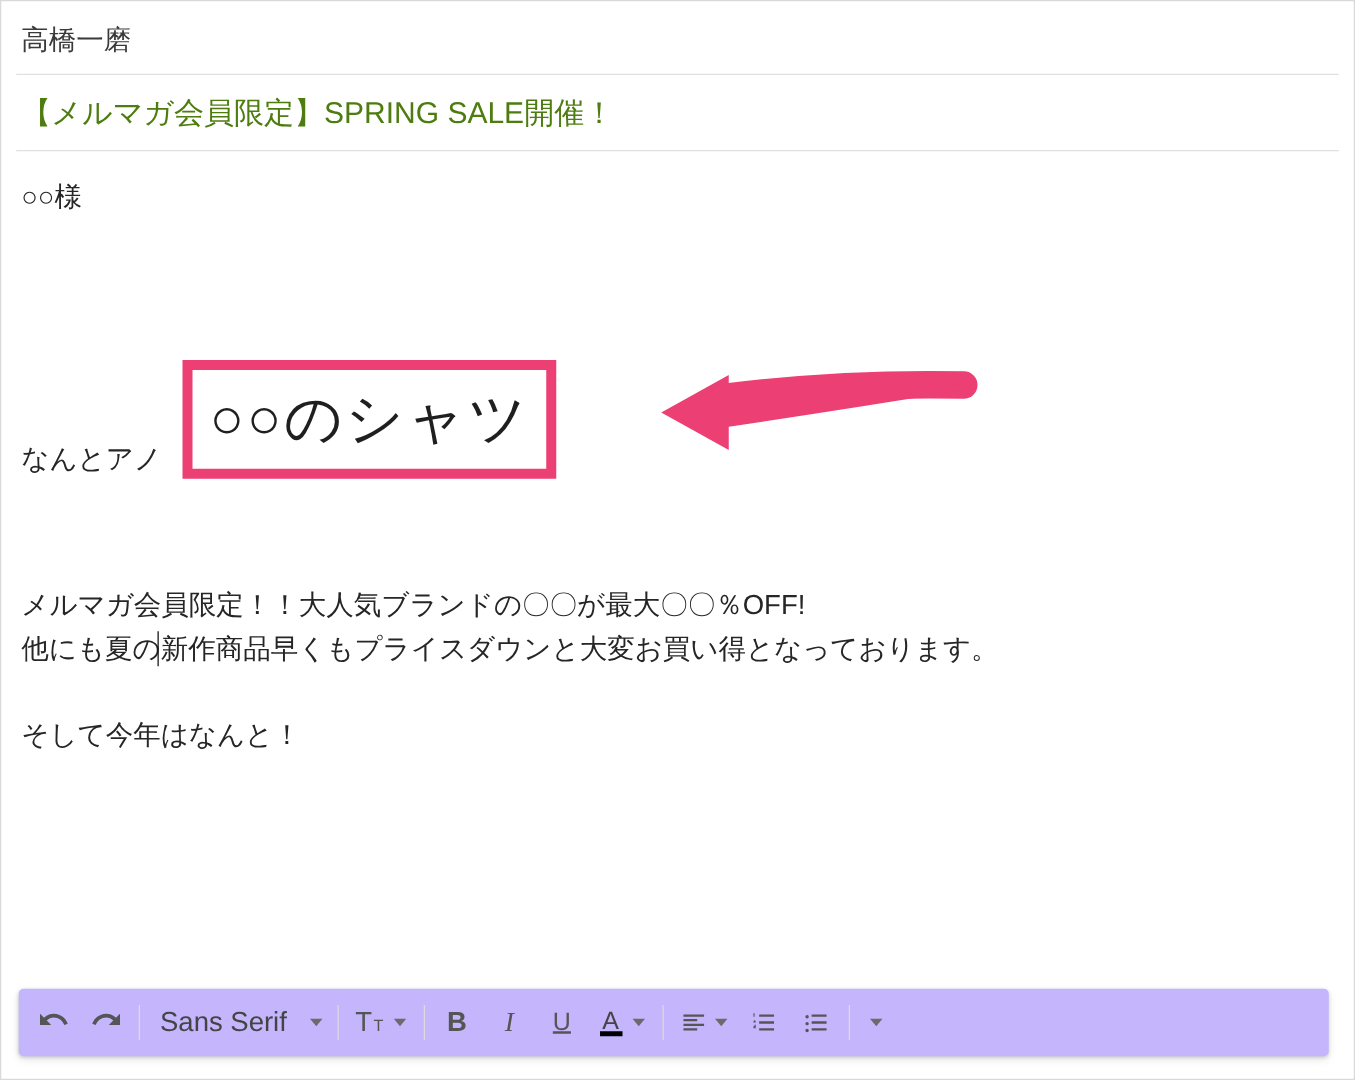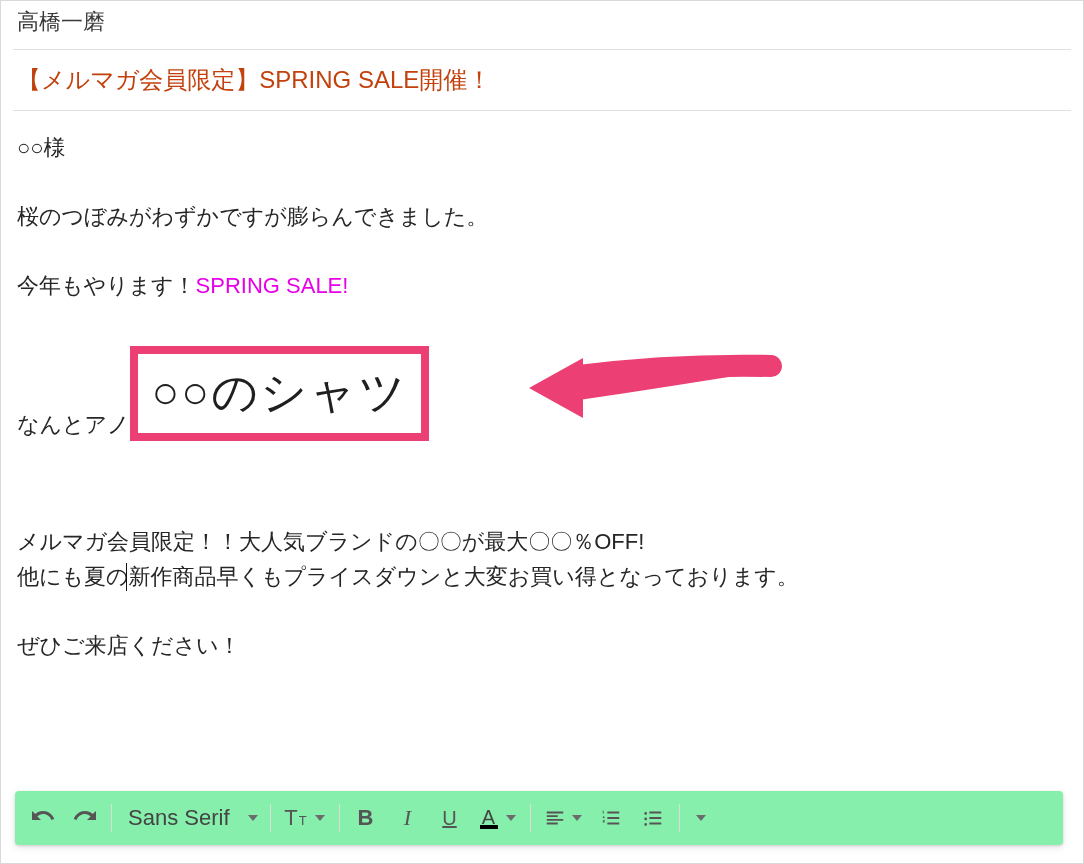--- a/index.html
+++ b/index.html
@@ -8,34 +8,34 @@
     font-family: "Helvetica Neue", Arial, "Hiragino Kaku Gothic ProN", "Hiragino Sans", Meiryo, sans-serif;
     background: #fff;
     width: 1084px;
     height: 864px;
     overflow: hidden;
   }
   .frame {
     border: 1px solid #d9d9d9;
     width: 1084px;
     height: 864px;
-    padding: 0 12px 12px 12px;
+    padding: 10px 12px 12px 12px;
     position: relative;
   }
   .header-row {
     padding: 6px 4px 12px 4px;
     border-bottom: 1px solid #e0e0e0;
     font-size: 22px;
     color: #3a3a3a;
   }
   .subject-row {
     padding: 14px 4px 14px 4px;
     border-bottom: 1px solid #e0e0e0;
     font-size: 24px;
-    color: #c2410c;
+    color: #4d7c0f;
   }
   .body-area {
     padding: 20px 4px 10px 4px;
     font-size: 22px;
     line-height: 1.5;
     color: #262626;
     position: relative;
   }
   .line { margin: 0 0 2px 0; }
   .spacer { height: 34px; }
@@ -45,21 +45,21 @@
     align-items: flex-end;
     margin-top: 44px;
     margin-bottom: 50px;
     position: relative;
   }
   .highlight-prefix { font-size: 22px; }
   .highlight-box {
     border: 8px solid #ec3f74;
     padding: 4px 14px 6px 14px;
     display: inline-block;
-    margin-left: 0;
+    margin-left: 16px;
   }
   .highlight-text {
     font-size: 46px;
     letter-spacing: 2px;
     color: #1f1f1f;
   }
   .arrow-wrap {
     position: absolute;
     left: 506px;
     top: -6px;
@@ -72,21 +72,21 @@
     left: 14px;
     right: 20px;
     bottom: 18px;
     height: 54px;
     box-shadow: 0 1px 3px rgba(0,0,0,0.15), 0 3px 8px rgba(0,0,0,0.08);
     border-radius: 4px;
     display: flex;
     align-items: center;
     padding: 0 8px;
     gap: 2px;
-    background: #86efac;
+    background: #c4b5fd;
   }
   .tbtn {
     width: 40px;
     height: 40px;
     display: flex;
     align-items: center;
     justify-content: center;
     border-radius: 4px;
     color: #555;
     cursor: pointer;
@@ -150,25 +150,21 @@
     <span>高橋一磨</span>
   </div>
 
   <div class="subject-row">
     <span>【メルマガ会員限定】SPRING SALE開催！</span>
   </div>
 
   <div class="body-area">
     <div class="line">○○様</div>
     <div class="spacer"></div>
-    <div class="line">桜のつぼみがわずかですが膨らんできました。</div>
-    <div class="spacer"></div>
-    <div class="line">
-      <span>今年もやります！</span><span class="magenta">SPRING SALE!</span>
-    </div>
+    <div class="spacer"></div>
 
     <div class="highlight-line">
       <span class="highlight-prefix">なんとアノ</span>
       <span class="highlight-box">
         <span class="highlight-text">○○のシャツ</span>
       </span>
       <div class="arrow-wrap">
         <svg width="260" height="96" viewBox="0 0 260 96">
           <path d="M 60 18 L 60 78 L 6 48 Z" fill="#ec3f74"></path>
           <path d="M 56 36 Q 150 24 248 26" stroke="#ec3f74" stroke-width="22" fill="none" stroke-linecap="round"></path>
@@ -178,21 +174,21 @@
       </div>
     </div>
 
     <div class="spacer"></div>
     <div class="line">メルマガ会員限定！！大人気ブランドの〇〇が最大〇〇％OFF!</div>
     <div class="line" style="position:relative;">
       <span>他にも夏の新作商品早くもプライスダウンと大変お買い得となっております。</span>
       <span class="cursor-line" style="left:109px; top:3px;"></span>
     </div>
     <div class="spacer"></div>
-    <div class="line">ぜひご来店ください！</div>
+    <div class="line">そして今年はなんと！</div>
   </div>
 
   <div class="toolbar">
 
     <div class="tbtn" title="Undo">
       <svg width="24" height="24" viewBox="0 0 24 24">
           <path fill="#555" d="M12 5c-3 0-5.7 1.2-7.7 3.1L1 5v9h9L6.4 10.4C7.9 9 9.9 8 12 8c3.9 0 7.2 2.5 8.4 6l2.8-1C21.6 8.3 17.2 5 12 5z"></path>
         </svg>
     </div>
     <div class="tbtn" title="Redo">

